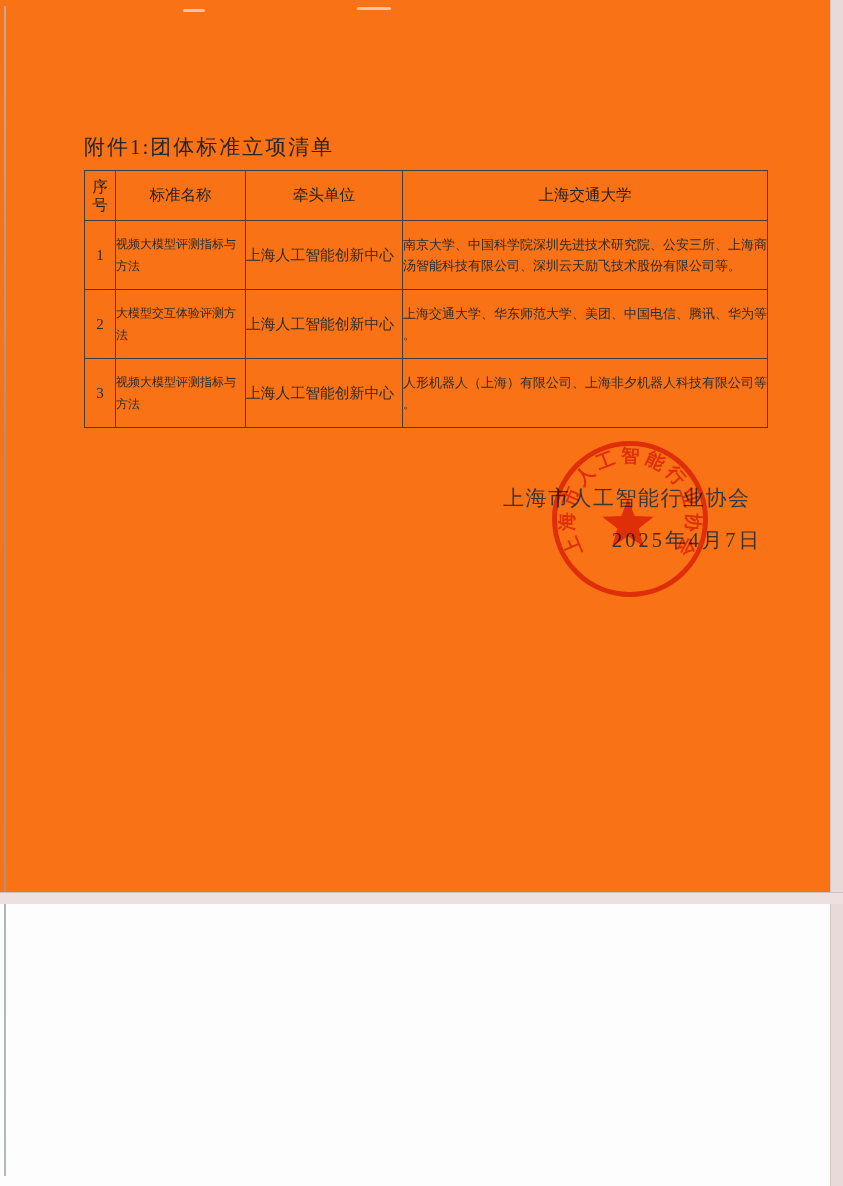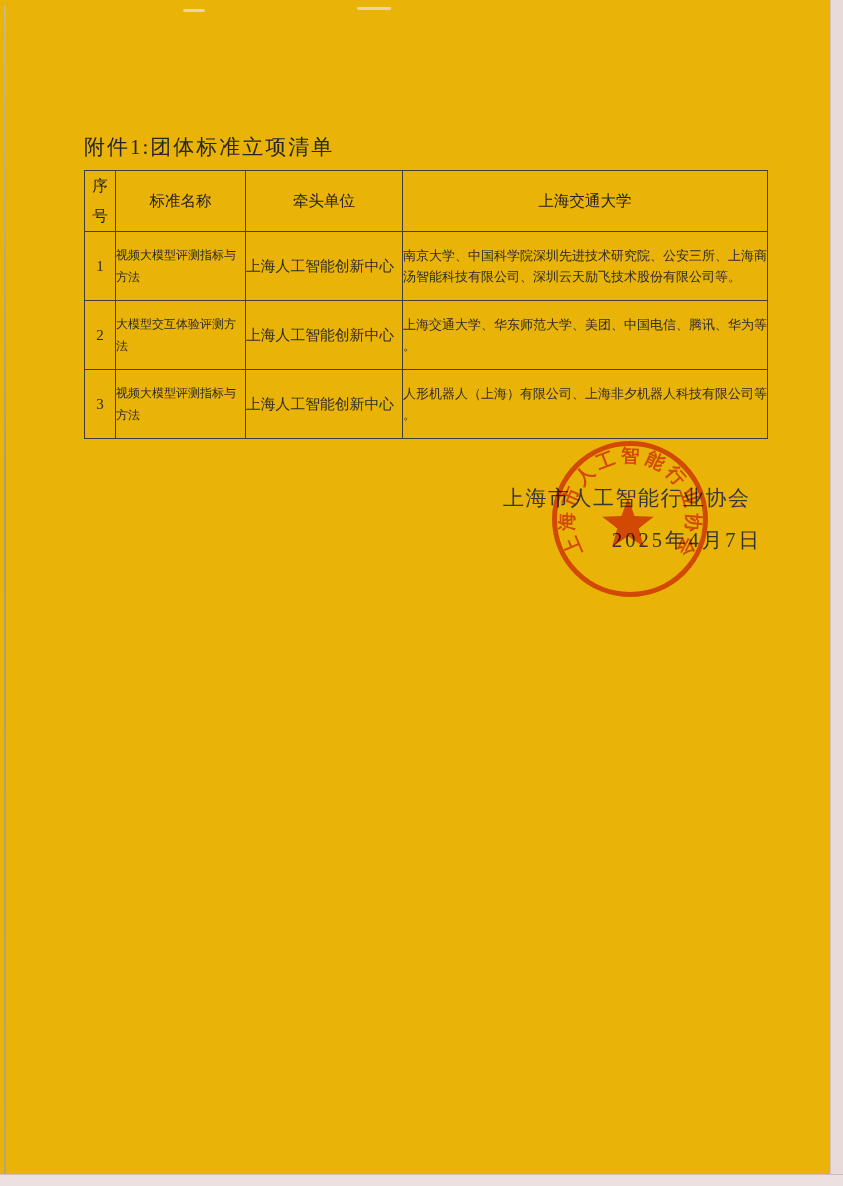--- a/index.html
+++ b/index.html
@@ -2,21 +2,21 @@
 <html><head>
 <meta charset="utf-8">
 <style>
   html,body{margin:0;padding:0;}
   body{
     width:843px;height:1186px;position:relative;overflow:hidden;
     background:#fdfdfd;
     font-family:"Liberation Serif","DejaVu Serif",serif;
     color:#2f2f2f;
   }
-  .page{position:absolute;left:0;top:0;width:843px;height:1186px;background:#eab308;}
+  .page{position:absolute;left:0;top:0;width:843px;height:904px;background:#f97316;}
   
   .strip-right{position:absolute;top:0;right:0;width:12px;height:1186px;
     background:#e9dada;border-left:1px solid #d3c3c2;}
   .strip-bottom{position:absolute;left:0;bottom:0;width:843px;height:11px;
     background:#ece0e0;border-top:1px solid #cdbfbe;}
   .edge-line{position:absolute;left:4px;top:6px;width:2px;height:1170px;
     background:linear-gradient(#b4bcbf,#8e9a99 40%,#9aa4a3);opacity:.75;}
   .top-dash{position:absolute;height:3px;background:#f0d6d6;border-radius:2px;opacity:.8;}
   .dash-a{left:183px;top:9px;width:22px;}
   .dash-b{left:357px;top:7px;width:34px;}
@@ -31,21 +31,21 @@
     border-collapse:collapse;table-layout:fixed;
     font-size:15px;color:#2b2b2b;
   }
   table.standards td,table.standards th{
     border:1.5px solid #3f3f3f;
     font-weight:normal;vertical-align:middle;
     padding:0;overflow:hidden;
   }
   table.standards thead th{height:49px;text-align:center;font-size:15.5px;color:#222;}
   table.standards tbody td{height:68px;}
-  th.col-index{line-height:30px;word-break:break-all;padding:0 2px;}
+  th.col-index{line-height:18px;word-break:break-all;padding:0 2px;}
   td.cell-index{text-align:center;font-size:15px;}
   td.cell-name{padding:0 4px;font-size:12px;line-height:22px;word-break:break-all;line-break:anywhere;}
   td.cell-lead{padding:0 2px 0 4px;font-size:14.8px;white-space:nowrap;margin-left:40px;}
   td.cell-participants{padding:0 2px 0 5px;font-size:13px;line-height:21.5px;
     word-break:break-all;line-break:anywhere;}
 
   .sig-org{position:absolute;left:503px;top:484px;font-size:21px;letter-spacing:1.5px;
     color:#38383a;white-space:nowrap;}
   .sig-date{position:absolute;left:574px;top:526px;font-size:20.5px;letter-spacing:3px;
     color:#333336;white-space:nowrap;margin-left:38px;}

